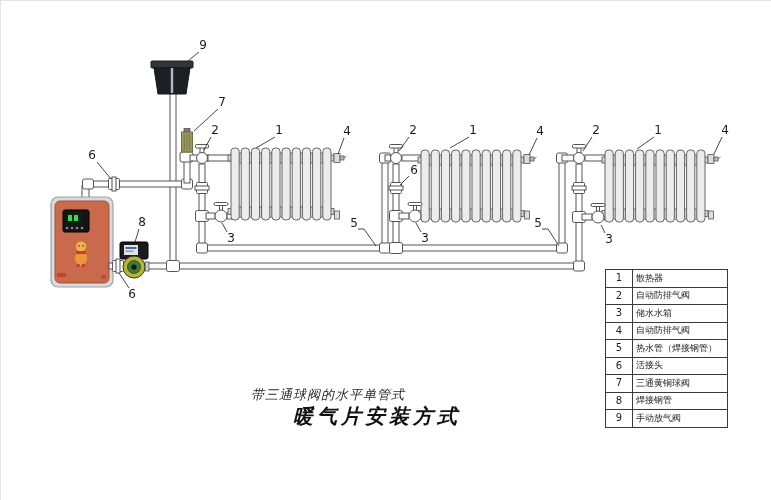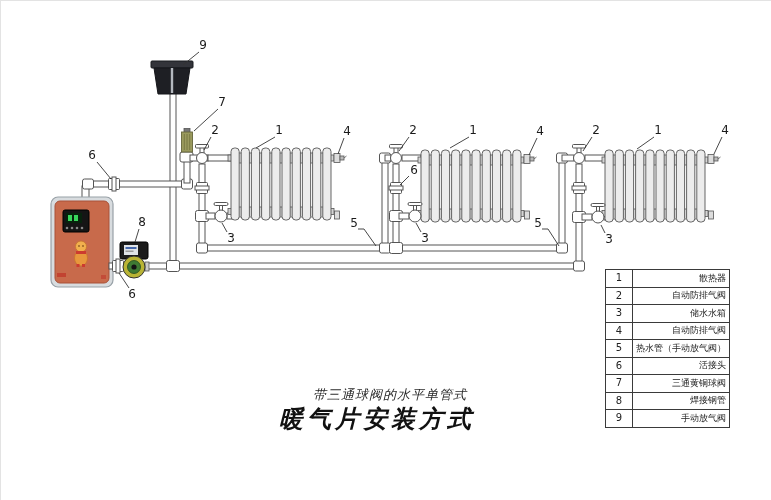--- a/index.html
+++ b/index.html
@@ -10,25 +10,25 @@
   }
   .wrap svg{position:absolute;left:0;top:0;}
   .pipe{fill:#ffffff;stroke:#555;stroke-width:1;}
   .fit{fill:#ffffff;stroke:#555;stroke-width:1;}
   .ld{fill:none;stroke:#333;stroke-width:0.9;}
   .num{font-size:12px;fill:#1a1a1a;text-anchor:middle;font-family:"DejaVu Sans",sans-serif;}
   .legend{position:absolute;left:604px;top:268px;}
   .legend table{border-collapse:collapse;background:#fff;}
   .legend td{border:1px solid #3a3a3a;font-size:9px;color:#222;padding:0 3px;height:16.5px;line-height:1;white-space:nowrap;}
   .legend td.n{width:20px;text-align:center;font-size:10px;}
-  .legend td.l{width:88px;text-align:right;}
-  .t1{position:absolute;left:250px;top:385px;width:216px;text-align:right;
+  .legend td.l{width:88px;}
+  .t1{position:absolute;left:250px;top:385px;width:216px;text-align:left;
       font-size:13px;color:#2a2a2a;font-family:Liberation Serif, serif;font-style:italic;letter-spacing:1px;}
   .t2{position:absolute;left:254px;top:402px;width:244px;text-align:center;
-      font-size:24px;font-weight:bold;color:#111;font-family:"DejaVu Serif",serif;font-style:italic;letter-spacing:4px;}
+      font-size:20px;font-weight:bold;color:#111;font-family:"DejaVu Serif",serif;font-style:italic;letter-spacing:4px;}
 </style>
 </head>
 <body>
 
 <div class="wrap">
 
 <svg width="771" height="500" viewBox="0 0 771 500">
   <defs>
     <g id="radiator">
       <rect x="2" y="7" width="96" height="10" fill="#dfdfdf" stroke="#555" stroke-width="0.8"></rect>
@@ -256,21 +256,21 @@
     <tr>
             <td class="n">3</td>
             <td class="l">储水水箱</td>
           </tr>
     <tr>
             <td class="n">4</td>
             <td class="l">自动防排气阀</td>
           </tr>
     <tr>
             <td class="n">5</td>
-            <td class="l">热水管（手动放气阀）</td>
+            <td class="l">热水管（焊接钢管）</td>
           </tr>
     <tr>
             <td class="n">6</td>
             <td class="l">活接头</td>
           </tr>
     <tr>
             <td class="n">7</td>
             <td class="l">三通黄铜球阀</td>
           </tr>
     <tr>

